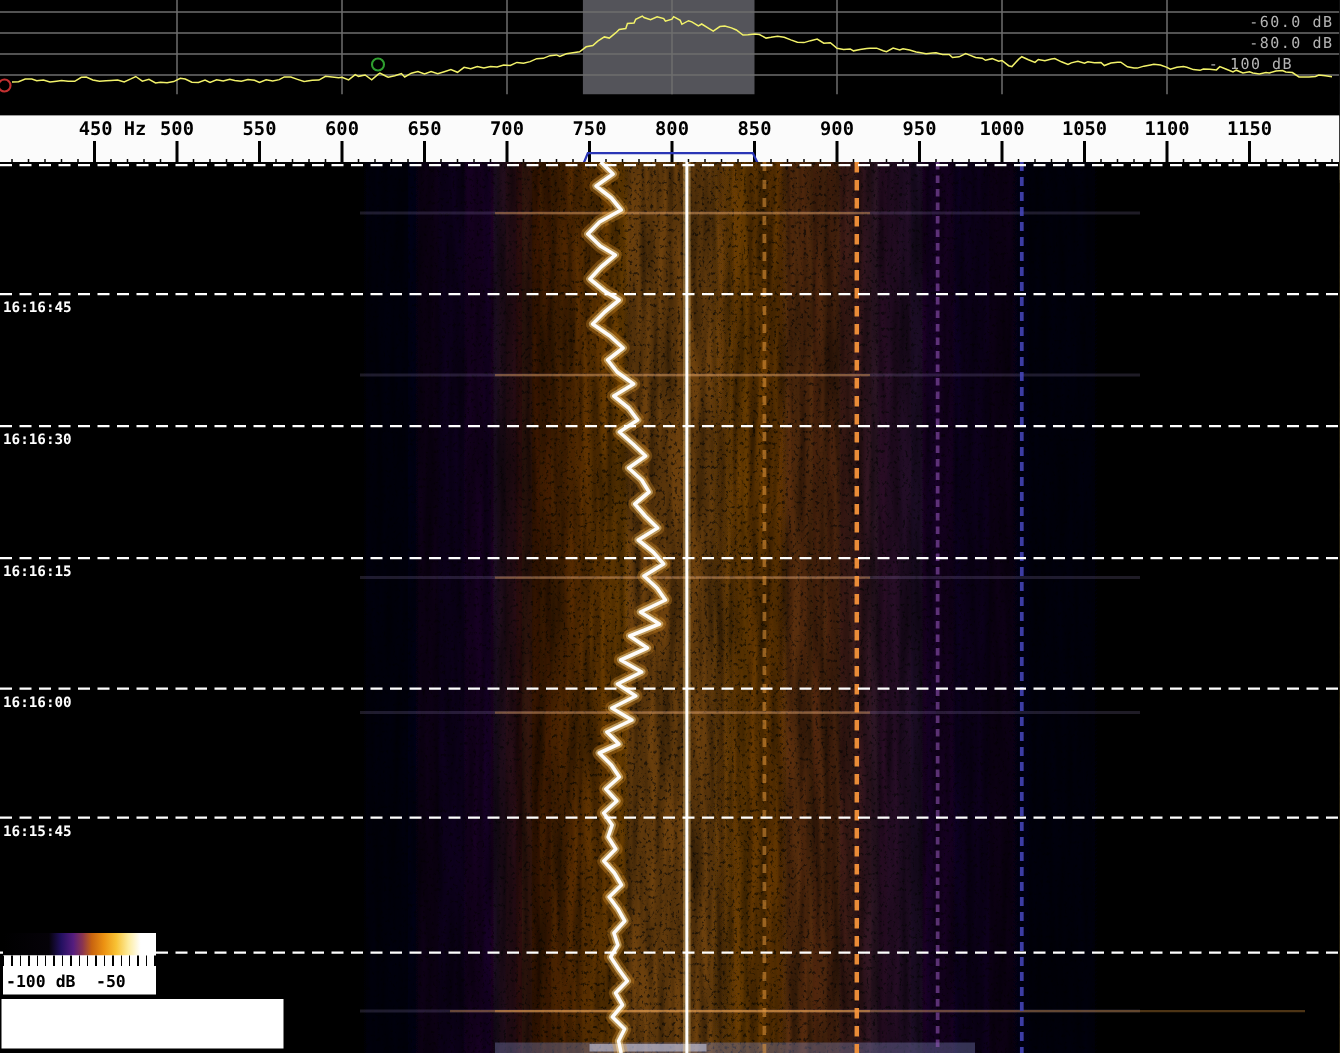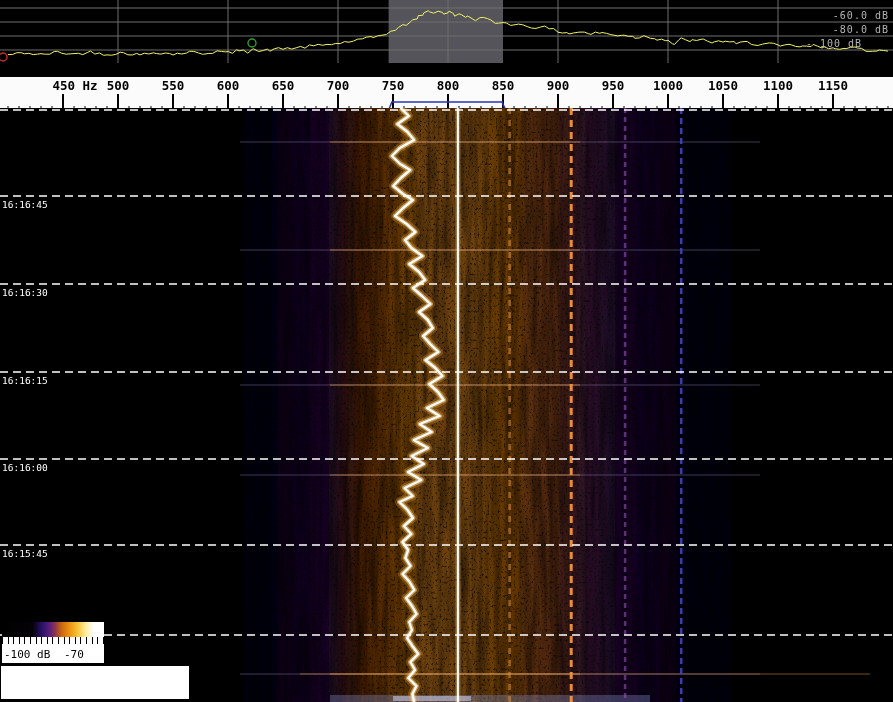--- a/index.html
+++ b/index.html
@@ -5,21 +5,21 @@
   html,body{margin:0;padding:0;background:#222;}
   .app{position:relative;width:893px;height:702px;overflow:hidden;background:#000;
        font-family:"DejaVu Sans Mono", monospace;}
   .spectrum{position:absolute;left:0;top:0;width:893px;height:63px;}
   .spectrum svg{display:block;}
   .db-axis{position:absolute;right:0;top:0;width:120px;height:63px;pointer-events:none;}
   .db-axis .dbl{position:absolute;right:4px;width:110px;text-align:right;
        font-size:10px;color:#b4b4b4;letter-spacing:1px;white-space:pre;padding-left:12px;}
   .scale{position:absolute;left:0;top:77px;width:893px;height:43px;background:#fbfbfb;}
   .scale svg{display:block;}
-  .waterfall{position:absolute;left:0;top:108px;width:893px;height:594px;background:#eab308;}
+  .waterfall{position:absolute;left:0;top:108px;width:893px;height:594px;background:#eab308;font-weight:bold;}
   .waterfall svg{display:block;}
   .legend{position:absolute;left:2px;top:514px;width:102px;background:#fff;}
   .legend-bar{height:15px;}
   .legend-ticks{height:10px;background-color:#fff;
        background-image:repeating-linear-gradient(to right,#000 0px,#000 1px,transparent 1px,transparent 5.6px);
        background-size:100% 7px;background-repeat:no-repeat;}
   .legend-labels{position:relative;height:16px;font-size:11px;color:#000;}
   .legend-labels .lmin{position:absolute;left:2px;top:1px;}
   .legend-labels .lmid{position:absolute;left:62px;top:1px;}
   .info{position:absolute;left:1px;top:558px;width:188px;height:33px;background:#fff;
@@ -246,21 +246,21 @@
           <line x1="0" y1="437" x2="893" y2="437" stroke="#ffffff" stroke-width="1.5" stroke-dasharray="8 5"></line>
           <text x="2" y="449" fill="#fff" font-family="&quot;DejaVu Sans Mono&quot;, monospace" font-size="9.5" stroke="#000" stroke-width="2.5" style="paint-order:stroke">16:15:45</text>
         </g>
     </svg>
 
     <div class="legend">
       <div class="legend-bar" id="legend-bar" style="background: linear-gradient(to right, rgb(0, 0, 0) 0%, rgb(5, 2, 8) 30%, rgb(35, 16, 96) 38%, rgb(85, 29, 126) 46%, rgb(138, 53, 80) 52%, rgb(200, 100, 16) 58%, rgb(236, 146, 18) 66%, rgb(248, 194, 52) 74%, rgb(253, 236, 158) 82%, rgb(255, 255, 255) 90%, rgb(255, 255, 255) 100%);"></div>
       <div class="legend-ticks"></div>
       <div class="legend-labels">
         <span class="lmin">-100 dB</span>
-        <span class="lmid">-70</span>
+        <span class="lmid">-50</span>
       </div>
     </div>
 
     <div class="info">
       <div>Date=2014-07-02 Time=14:17</div>
       
     </div>
   </section>
 
 </div>

